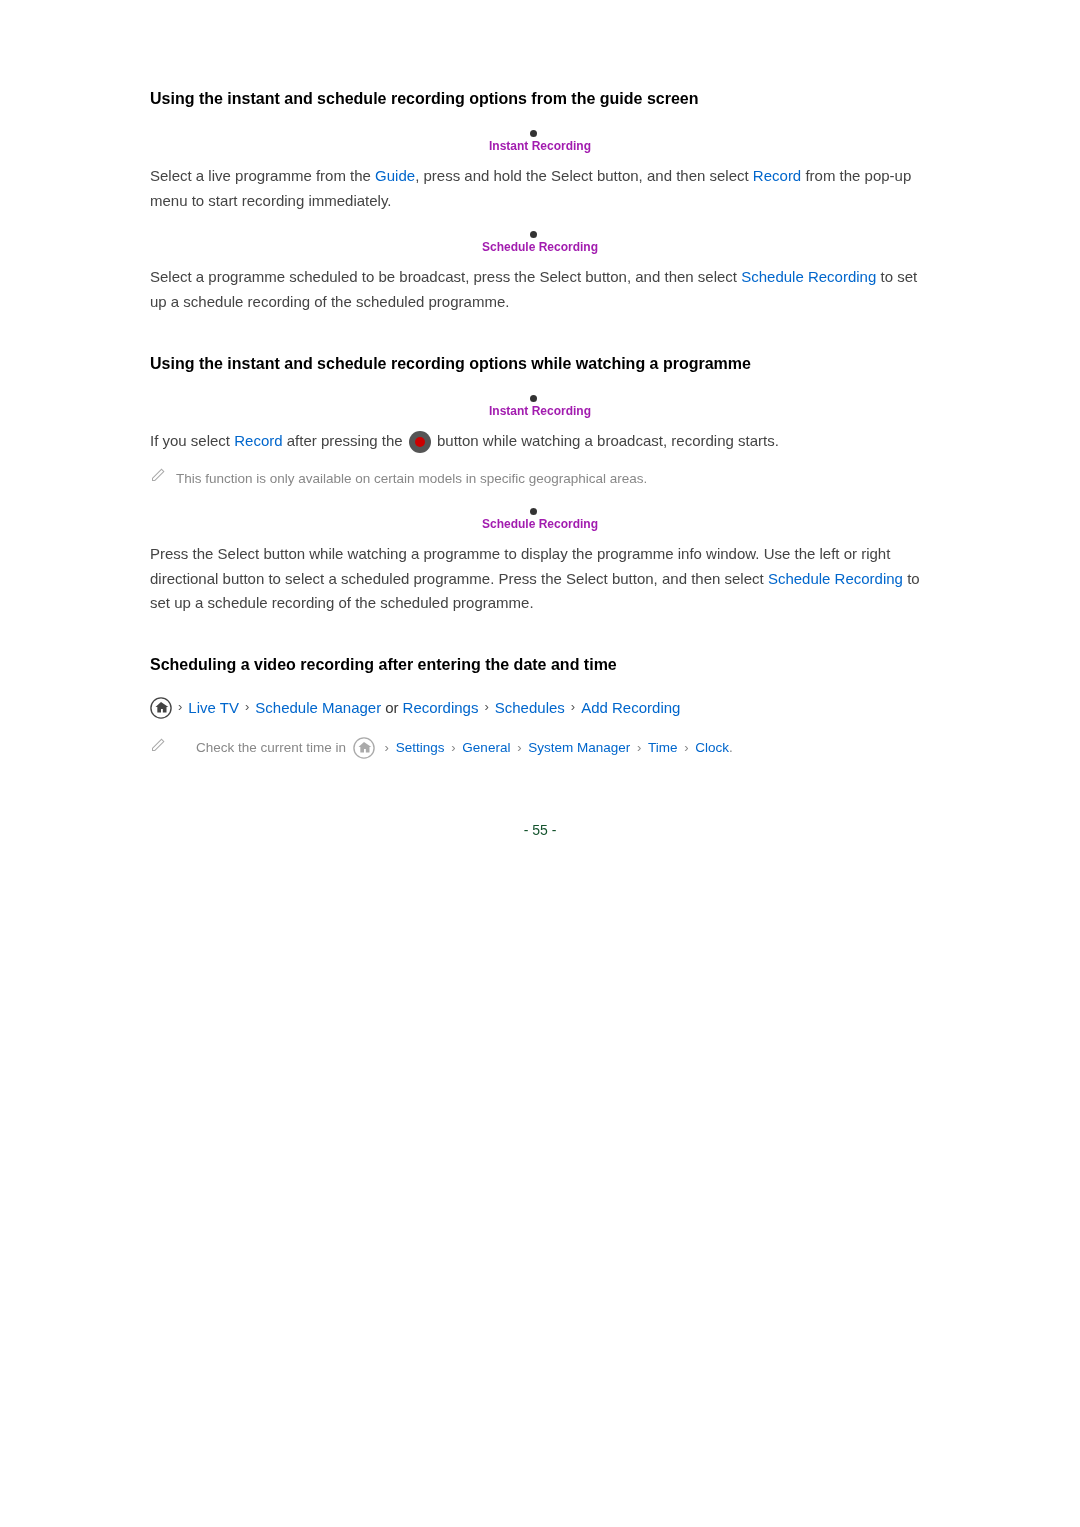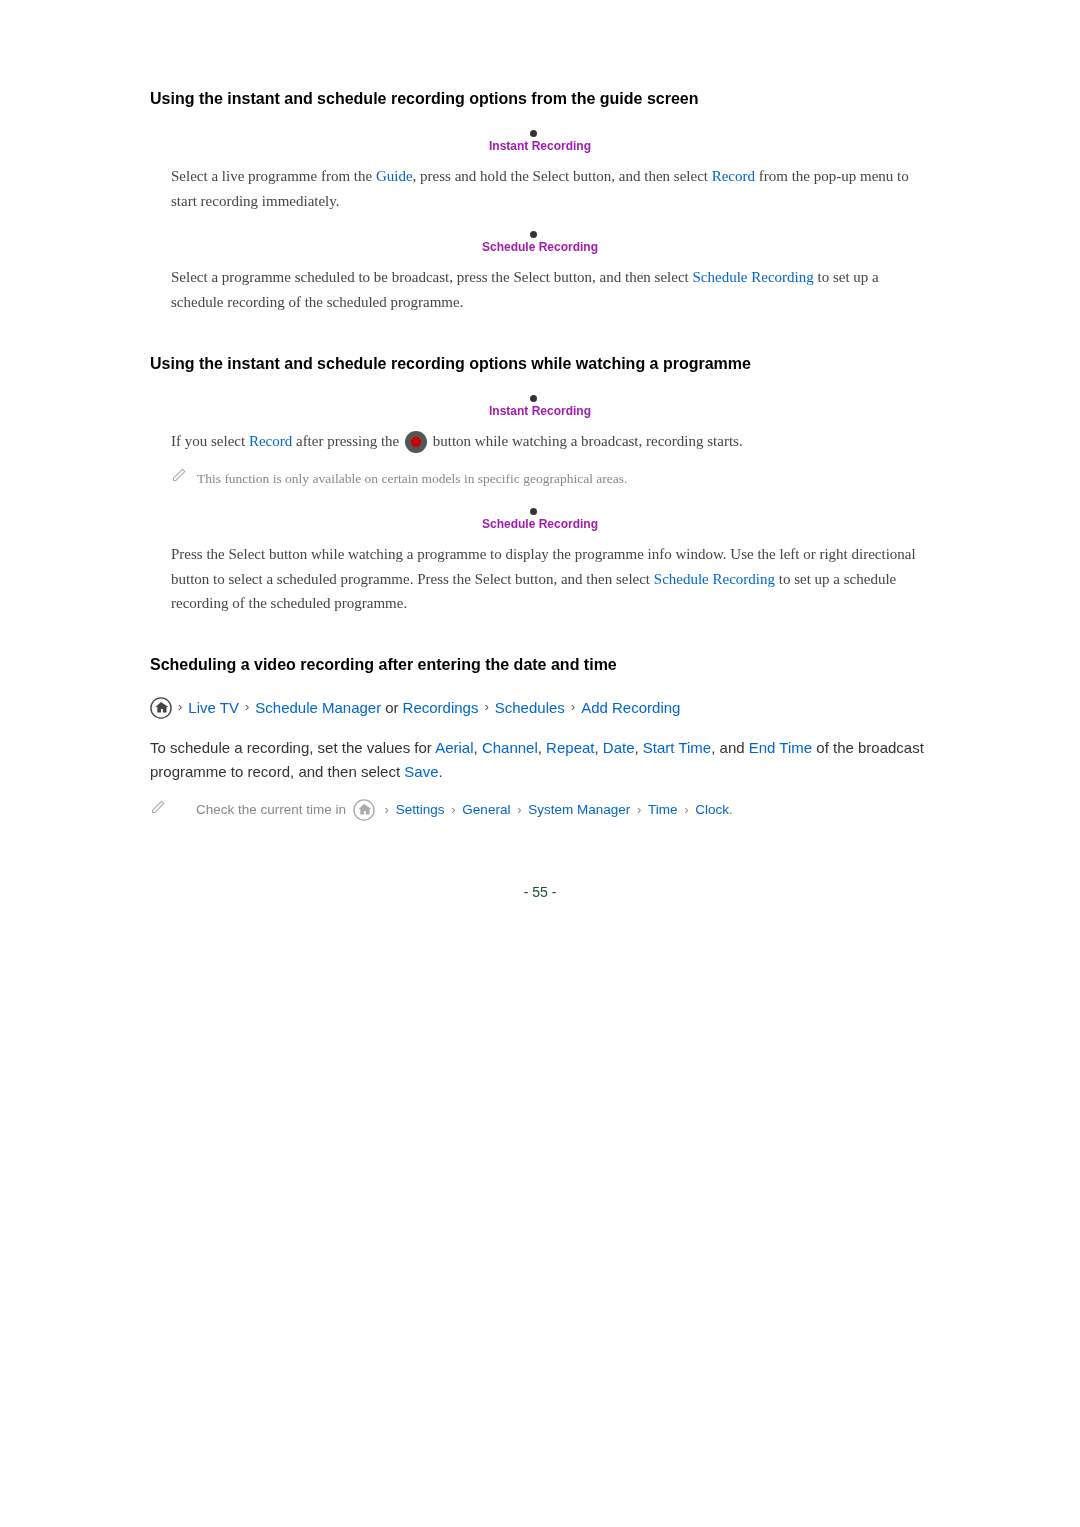--- a/index.html
+++ b/index.html
@@ -54,25 +54,23 @@
     .bullet-dot {
       width: 7px;
       height: 7px;
       background: #333;
       border-radius: 50%;
       margin-right: 14px;
       flex-shrink: 0;
     }
 
     .bullet-content {
-      margin-left: 21px;
       color: #444444;
       font-size: 15px;
       line-height: 1.65;
-      font-family: Liberation Serif, serif;
     }
 
     .link-blue {
       color: #0066cc;
       text-decoration: none;
     }
 
     .note-box {
       display: flex;
       align-items: flex-end;
@@ -224,23 +222,20 @@
     <span class="nav-chevron">›</span>
     <a class="link-blue">Schedule Manager</a>
     <span>or</span>
     <a class="link-blue">Recordings</a>
     <span class="nav-chevron">›</span>
     <a class="link-blue">Schedules</a>
     <span class="nav-chevron">›</span>
     <a class="link-blue">Add Recording</a>
   </div>
 
-  <p>
-    <span>To schedule a recording, set the values for </span><a class="link-blue">Aerial</a>, <a class="link-blue">Channel</a>, <a class="link-blue">Repeat</a>, <a class="link-blue">Date</a>, <a class="link-blue">Start Time</a>, and <a class="link-blue">End Time</a><span> of the broadcast programme to record, and then select </span><a class="link-blue">Save</a>.
-  </p>
 
   <div class="note-box" style="margin-top:14px;gap:20px;">
     <span class="note-icon">
       <svg viewBox="0 0 16 16" xmlns="http://www.w3.org/2000/svg">
         <path d="M11.5 1.5l3 3L5 14H2v-3L11.5 1.5zm0 1.4L3 11.4V13h1.6l8.5-8.5-1.6-1.6z"></path>
       </svg>
     </span>
     <span>
       <span>Check the current time in </span>
       <span class="home-icon-wrap" style="display:inline-flex;vertical-align:middle;margin:0 3px;">

